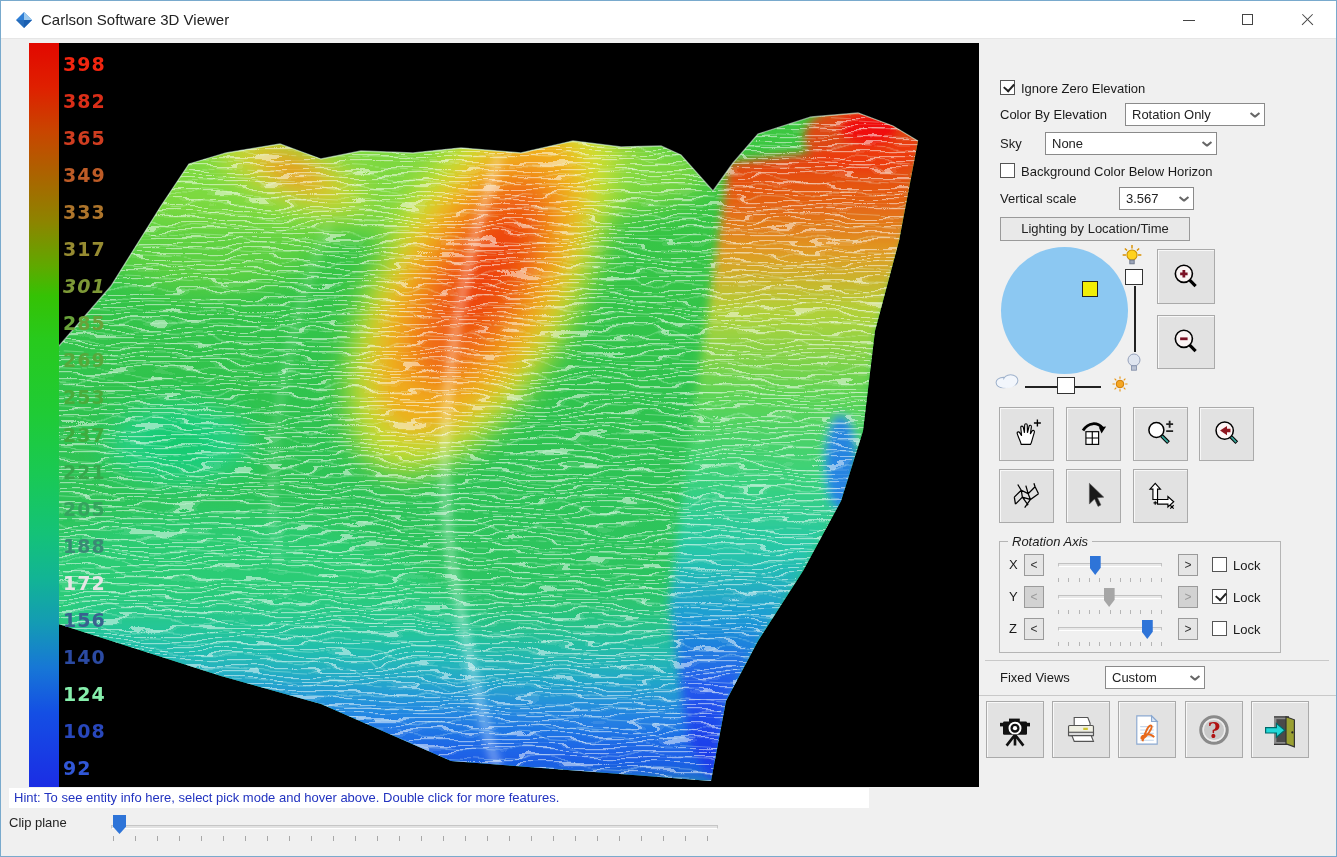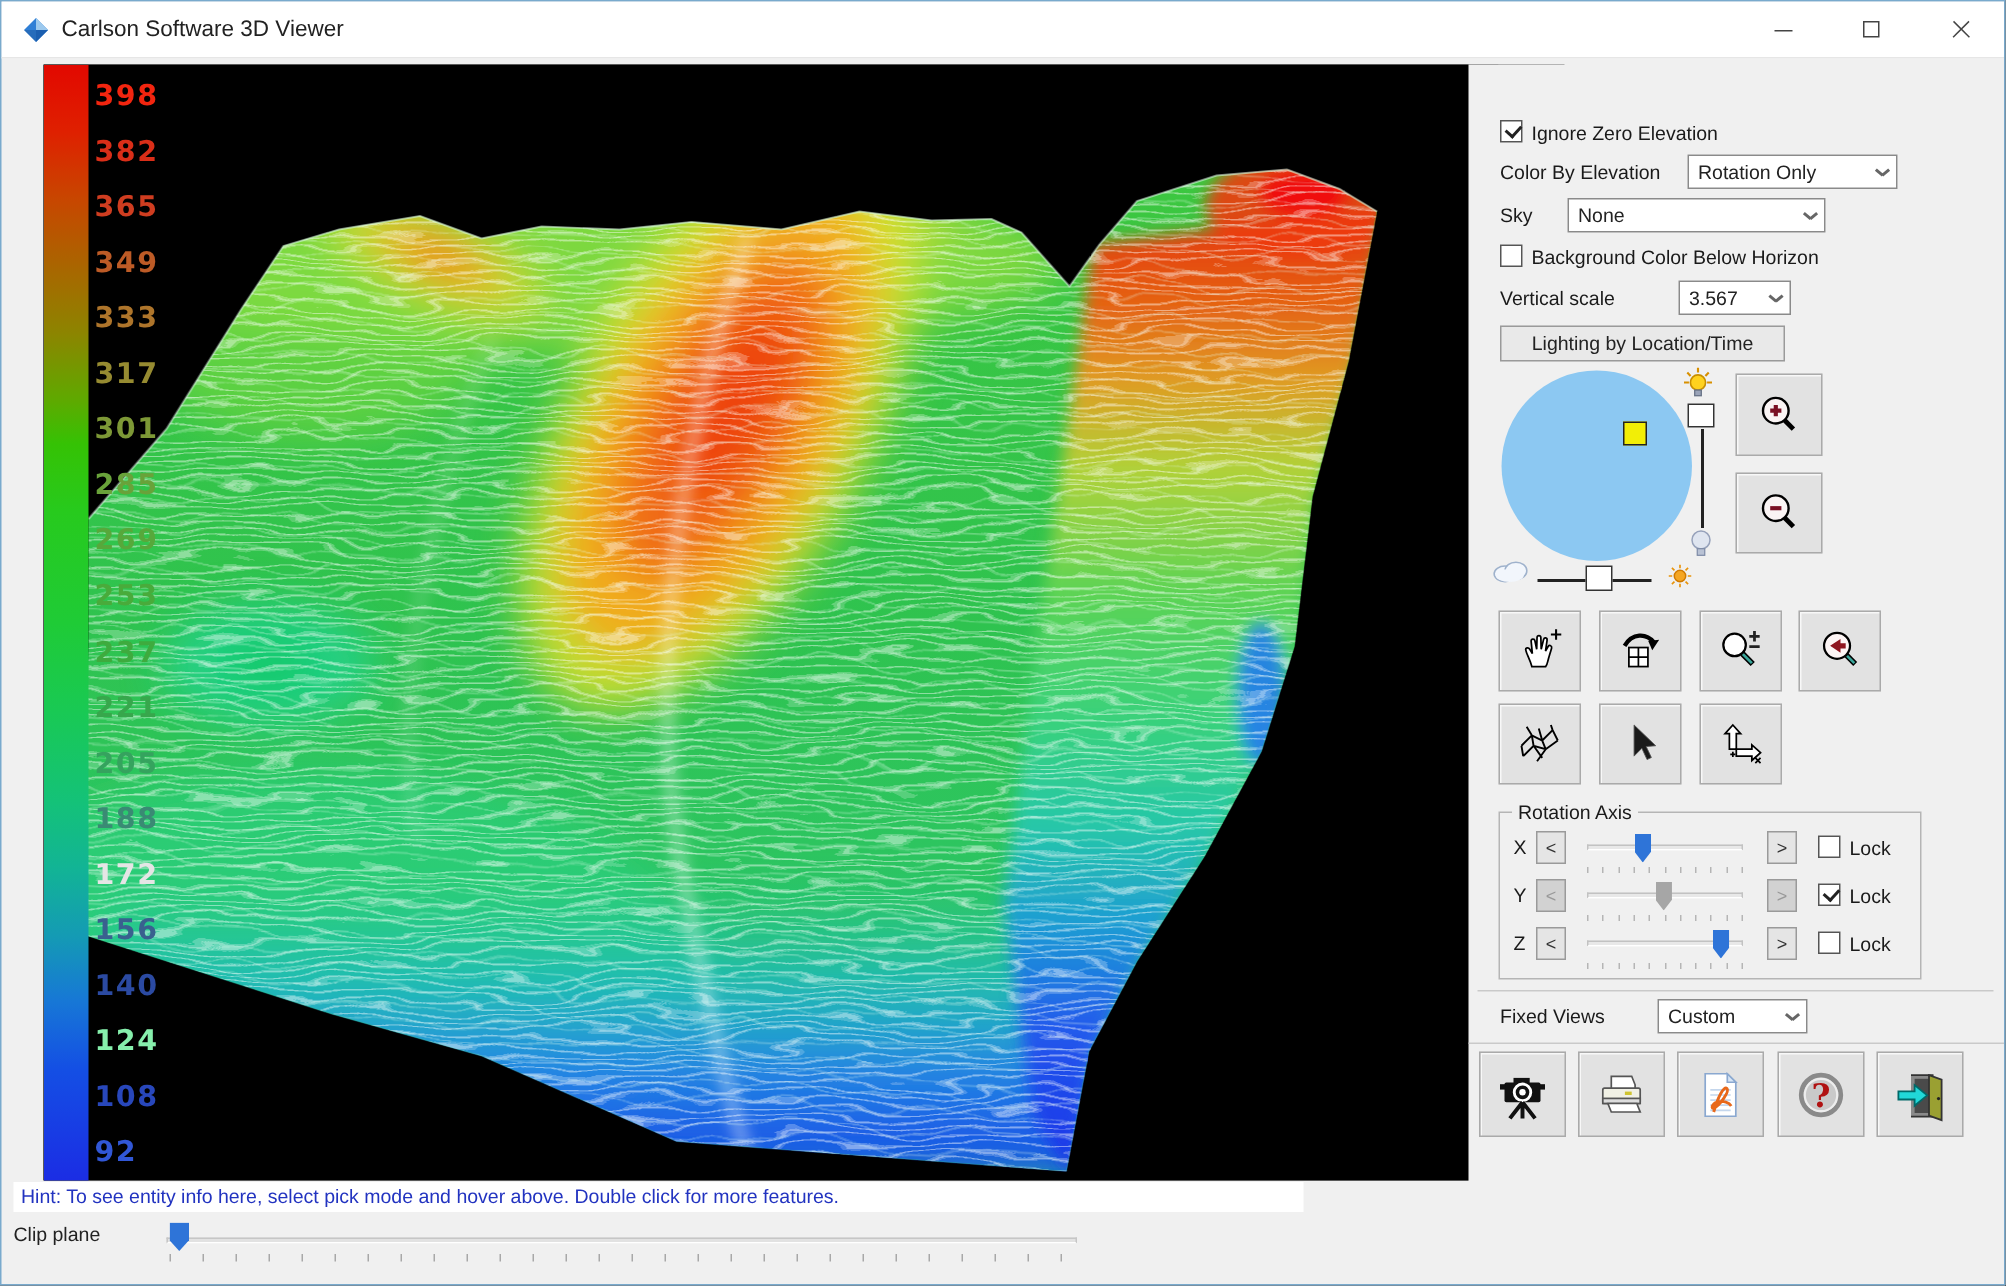--- a/index.html
+++ b/index.html
@@ -58,21 +58,21 @@
   
   .sky-circle { position:absolute; left:22px; top:204px; width:127px; height:127px; border-radius:50%; background:#8cc8f2; }
   .sun-square { position:absolute; left:103px; top:238px; width:16px; height:16px; background:#f2ee06; border:1.5px solid #222; }
   .vslider-line { position:absolute; left:155px; top:243px; width:1.5px; height:66px; background:#222; }
   .vslider-handle { position:absolute; left:146px; top:226px; width:18px; height:16px; background:#fff; border:1px solid #333; }
   .hslider-line { position:absolute; left:46px; top:343px; width:76px; height:1.5px; background:#222; }
   .hslider-handle { position:absolute; left:78px; top:334px; width:18px; height:17px; background:#fff; border:1px solid #333; }
   .wicon { position:absolute; }
   
   .rot-group { position:absolute; left:20px; top:498px; width:282px; height:112px; border:1px solid #b5b5b5; }
-  .rot-title { position:absolute; left:8px; top:-8px; background:#f0f0f0; padding:0 4px; }
+  .rot-title { position:absolute; left:8px; top:-8px; background:#f0f0f0; padding:0 4px;font-style:italic; }
   .rot-row { position:absolute; left:0; width:282px; height:32px; }
   .rot-axis-lbl { position:absolute; left:9px; top:3px; }
   .stepbtn { position:absolute; width:20px; height:22px; background:#e5e5e5; border:1px solid #9a9a9a; text-align:center; line-height:20px; font-size:12px; color:#333; top:0; }
   .stepbtn.left { left:24px; } .stepbtn.right { left:178px; }
   .rot-track { position:absolute; left:58px; top:9px; width:104px; height:4px; background:#e8e8e8; border:1px solid #c2c2c2; border-bottom-color:#fff; }
   .slider-handle { position:absolute; top:-8px; width:11px; height:19px; background:#2e74d8; clip-path:polygon(0 0,100% 0,100% 62%,50% 100%,0 62%); }
   .rot-ticks { position:absolute; left:58px; top:24px; width:104px; height:5px; }
   .rot-ticks .tick { position:absolute; width:1px; height:4px; background:#b5b5b5; }
   .rot-row .chk { left:212px; top:3px; }
   .rot-lock-lbl { left:233px; top:4px;text-align:center; }
@@ -194,21 +194,21 @@
     <path d="M30,303 L82,243 L132,163 L160,121 L197,110 L251,101 L292,116 L332,108 L384,110 L432,105 L492,110 L544,98 L592,104 L632,103 L652,112 L684,148 L704,120 L729,91 L782,74 L829,70 L864,83 L889,98" fill="none" stroke="#e8fff0" stroke-opacity="0.55" stroke-width="1.3"></path>
   </svg>
   <div class="colorbar"></div>
   <div>
       <div class="elev-label" style="top: 10px; color: rgb(242, 37, 15);">398</div>
       <div class="elev-label" style="top: 47.05px; color: rgb(218, 46, 24);">382</div>
       <div class="elev-label" style="top: 84.1px; color: rgb(207, 61, 32);">365</div>
       <div class="elev-label" style="top: 121.15px; color: rgb(189, 91, 38);">349</div>
       <div class="elev-label" style="top: 158.2px; color: rgb(174, 117, 43);">333</div>
       <div class="elev-label" style="top: 195.25px; color: rgb(150, 139, 49);">317</div>
-      <div class="elev-label" style="top: 232.3px; color: rgb(125, 152, 54);">301</div>
+      <div class="elev-label" style="top: 232.3px; color: rgb(125, 152, 54); font-style: italic;">301</div>
       <div class="elev-label" style="top: 269.35px; color: rgb(105, 162, 58);">285</div>
       <div class="elev-label" style="top: 306.4px; color: rgb(87, 168, 59);">269</div>
       <div class="elev-label" style="top: 343.45px; color: rgb(73, 171, 59);">253</div>
       <div class="elev-label" style="top: 380.5px; color: rgb(62, 171, 62);">237</div>
       <div class="elev-label" style="top: 417.55px; color: rgb(55, 167, 76);">221</div>
       <div class="elev-label" style="top: 454.6px; color: rgb(53, 163, 94);">205</div>
       <div class="elev-label" style="top: 491.65px; color: rgb(58, 138, 116);">188</div>
       <div class="elev-label" style="top: 528.7px; color: #e5e5e5;">172</div>
       <div class="elev-label" style="top: 565.75px; color: rgb(57, 97, 143);">156</div>
       <div class="elev-label" style="top: 602.8px; color: rgb(43, 74, 162);">140</div>

